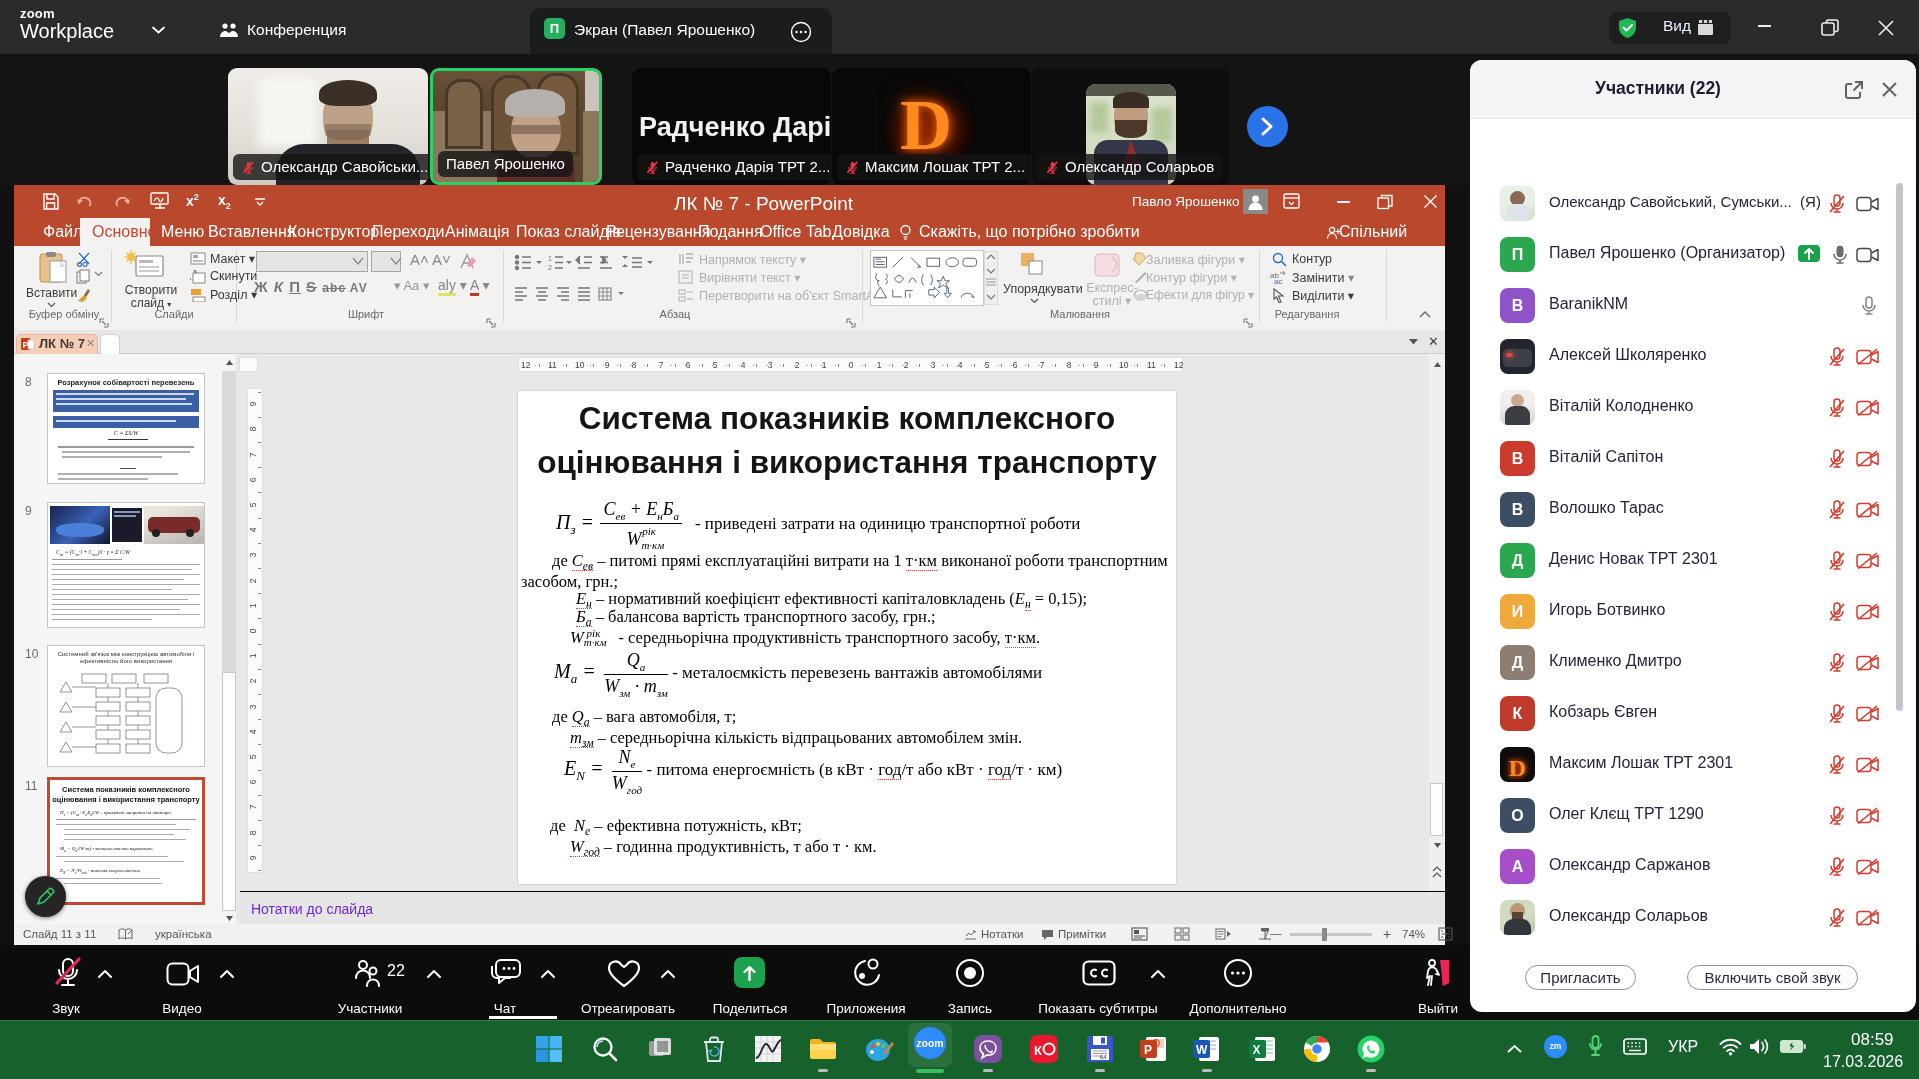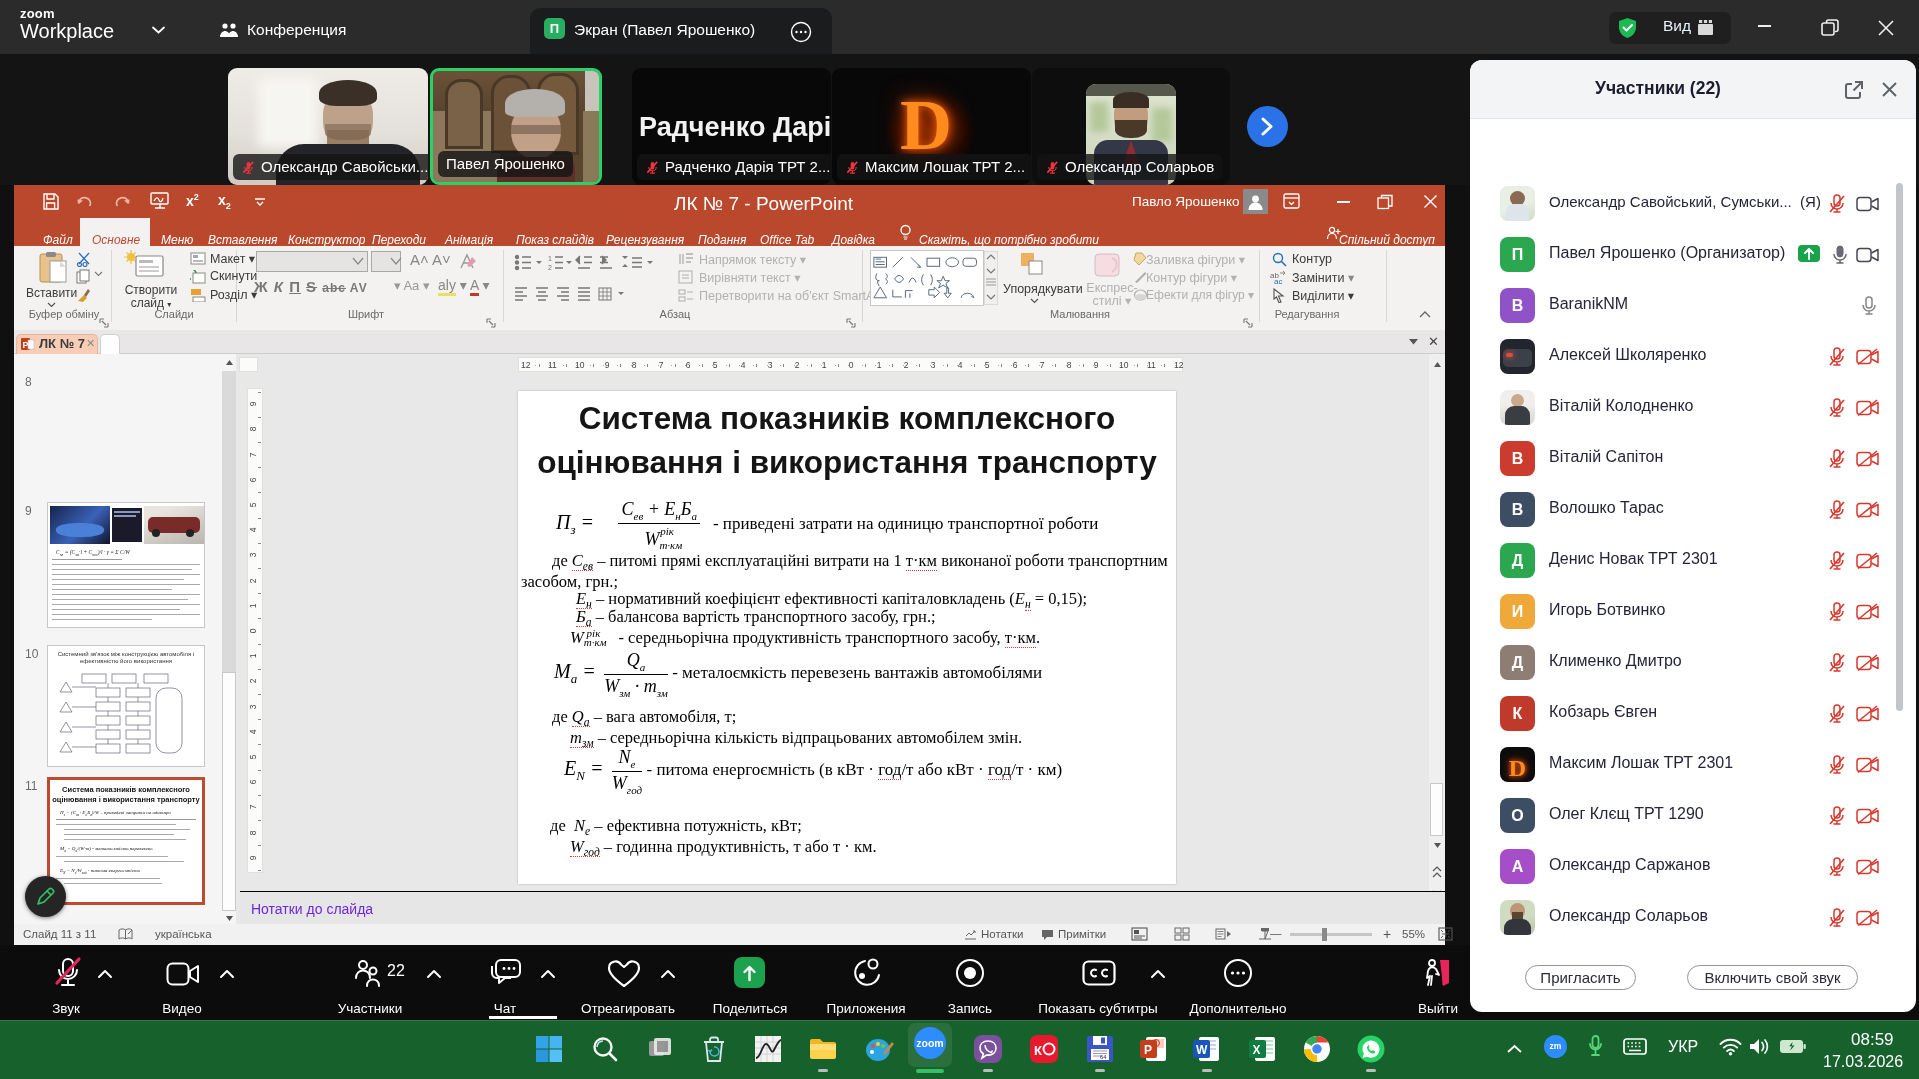--- a/index.html
+++ b/index.html
@@ -14,21 +14,21 @@
 
   
   #strip { left:0; top:54px; width:1919px; height:131px; background:#141414; }
   .tile { position:absolute; top:14px; height:117px; border-radius:9px; overflow:hidden; background:#0a0a0a; }
   .vlabel { position:absolute; left:5px; bottom:5px; height:26px; background:rgba(20,20,20,.8); border-radius:6px; color:#fff; font-size:15px; line-height:26px; padding:0 8px; white-space:nowrap; display:flex; align-items:center; gap:5px; }
 
   
   #ppt { left:14px; top:185px; width:1431px; height:760px; background:#f3f2f1; }
   #ppt-title { left:0; top:0; width:1431px; height:33px; background:#b9482c; }
   #ppt-tabs { left:0; top:33px; width:1431px; height:28px; background:#b9482c; }
-  .ribtab { position:absolute; top:8px; height:28px; color:#fff; font-size:12px; line-height:28px;font-style:italic; }
+  .ribtab { position:absolute; top:0; height:28px; color:#fff; font-size:16px; line-height:28px; }
   #ribbon { left:0; top:61px; width:1431px; height:84px; background:#f3f2f1; font-size:14px; color:#444; }
   .rlabel { position:absolute; top:62px; font-size:11px; color:#6b6966; width:140px; text-align:center; }
   .rsep { position:absolute; top:4px; height:72px; width:1px; background:#d9d7d5; }
   #docbar { left:0; top:145px; width:1431px; height:24px; background:#e8e6e6; border-bottom:1px solid #cfcdcd; }
   #pane { left:0; top:169px; width:208px; height:572px; background:#f6f5f5; }
   .thumb { position:absolute; left:33px; width:158px; background:#fff; border:1px solid #c8c6c5; }
   .snum { position:absolute; left:11px; font-size:12px; color:#6a6a6a; }
   #pane-scroll { left:208px; top:169px; width:14px; height:572px; background:#dadada; }
   #canvas { left:222px; top:169px; width:1193px; height:572px; background:#e9e8e8; }
   #mainscroll { left:1415px; top:169px; width:16px; height:572px; background:#f0efef; }
@@ -469,20 +469,37 @@
       <div class="abs" style="left:25px;top:6px;font-size:13px;font-weight:bold;color:#3d3d3d">ЛК № 7</div>
       <div class="abs" style="left:72px;top:7px;font-size:11px;color:#888">✕</div>
       <div class="abs" style="left:86px;top:4px;width:20px;height:20px;background:#fff;border:1px solid #d0cece;border-bottom:none;border-radius:5px 5px 0 0"></div>
       <svg class="abs" style="left:1394px;top:8px" width="11" height="8" viewBox="0 0 11 8">
           <path d="M1 1 l4.5 5.5 L10 1z" fill="#555"></path>
         </svg>
       <div class="abs" style="left:1414px;top:4px;font-size:13px;color:#444">✕</div>
     </div>
     <div class="abs" id="pane">
       <div class="snum" style="top:21px">8</div>
+      <div class="thumb" style="top:19px;height:111px" id="th8">
+<div style="position:absolute;left:0;top:4px;width:100%;text-align:center;font-size:7.5px;font-weight:bold;color:#222">Розрахунок собівартості перевезень</div>
+<div style="position:absolute;left:5px;top:16px;width:146px;height:22px;background:#3b5fa5"></div>
+<div style="position:absolute;left:8px;top:19px;width:138px;height:2px;background:#cdd8ee"></div>
+<div style="position:absolute;left:8px;top:24px;width:130px;height:2px;background:#cdd8ee"></div>
+<div style="position:absolute;left:8px;top:29px;width:136px;height:2px;background:#cdd8ee"></div>
+<div style="position:absolute;left:5px;top:42px;width:146px;height:12px;background:#3b5fa5"></div>
+<div style="position:absolute;left:8px;top:46px;width:120px;height:2px;background:#cdd8ee"></div>
+<div style="position:absolute;left:60px;top:58px;width:40px;height:8px;border-bottom:1px solid #333"></div>
+<div style="position:absolute;left:66px;top:56px;font-size:6px;color:#222;font-family:'Liberation Serif',serif;font-style:italic">C = ΣS/W</div>
+<div style="position:absolute;left:10px;top:72px;width:136px;height:1.5px;background:#9a9a9a"></div>
+<div style="position:absolute;left:14px;top:77px;width:128px;height:1.5px;background:#b0b0b0"></div>
+<div style="position:absolute;left:14px;top:82px;width:100px;height:1.5px;background:#b0b0b0"></div>
+<div style="position:absolute;left:72px;top:88px;width:16px;height:7px;border-bottom:1px solid #555"></div>
+<div style="position:absolute;left:10px;top:99px;width:120px;height:1.5px;background:#b0b0b0"></div>
+<div style="position:absolute;left:10px;top:104px;width:90px;height:1.5px;background:#b0b0b0"></div>
+</div>
       <div class="snum" style="top:150px">9</div>
       <div class="thumb" style="top:148px;height:126px" id="th9">
 <div style="position:absolute;left:2px;top:3px;width:60px;height:38px;background:linear-gradient(135deg,#16244a,#3a62b8 55%,#101428);"></div>
 <div style="position:absolute;left:8px;top:20px;width:48px;height:14px;border-radius:45%;background:#4a80d8"></div>
 <div style="position:absolute;left:64px;top:5px;width:30px;height:34px;background:#1a1a2a"></div>
 <div style="position:absolute;left:66px;top:8px;width:26px;height:2px;background:#8899bb"></div>
 <div style="position:absolute;left:66px;top:12px;width:22px;height:2px;background:#8899bb"></div>
 <div style="position:absolute;left:96px;top:3px;width:60px;height:38px;background:linear-gradient(160deg,#e8e4de 20%,#b8b4ae)"></div>
 <div style="position:absolute;left:100px;top:14px;width:52px;height:16px;border-radius:5px;background:#7a2a28"></div>
 <div style="position:absolute;left:104px;top:26px;width:8px;height:8px;border-radius:50%;background:#222"></div>
@@ -750,31 +767,31 @@
           <path d="M12 4 l4 3 -4 3z" fill="#666"></path>
         </svg>
       <svg class="abs" style="left:1243px;top:3px" width="16" height="14" viewBox="0 0 16 14">
           <path d="M2 12 h12 M8 12 V4 M5 4 h6 l-3 8" fill="none" stroke="#666"></path>
           <rect x="4" y="1" width="8" height="3" fill="#666"></rect>
         </svg>
       <div class="abs" style="left:1256px;top:3px;color:#555">—</div>
       <div class="abs" style="left:1276px;top:9px;width:82px;height:3px;background:#c6c5c4"></div>
       <div class="abs" style="left:1308px;top:4px;width:5px;height:13px;background:#8a8988"></div>
       <div class="abs" style="left:1369px;top:2px;color:#555;font-size:14px">+</div>
-      <div class="abs" style="left:1388px;top:4px">55%</div>
+      <div class="abs" style="left:1388px;top:4px">74%</div>
       <svg class="abs" style="left:1424px;top:3px" width="15" height="14" viewBox="0 0 15 14">
           <rect x="1" y="1" width="13" height="12" fill="none" stroke="#555" stroke-width="1.1"></rect>
           <path d="M4 7 h7 M7.5 3.5 v7 M3 3 l2 2 m7-2 l-2 2 m2 6 l-2-2 m-7 2 l2-2" stroke="#555" stroke-width=".9"></path>
         </svg>
     </div>
     <div class="abs" id="slide">
       <div class="st" style="position:absolute;left:0;top:5px;width:658px">Система показників комплексного<br>оцінювання і використання транспорту</div>
       <div class="abs" style="left:38px;top:108px" id="f1">
         <span class="fml" style="font-size:20px">П<sub style="font-size:13px">з</sub> =</span>
-        <span class="frac fml" style="font-size:18px;margin-left:20px"><span class="n">С<sub style="font-size:11px">ев</sub> + Е<sub style="font-size:11px">н</sub>Б<sub style="font-size:11px">а</sub></span><span class="d">W<span style="font-size:11px;vertical-align:-4px">т·км</span><sup style="font-size:11px;margin-left:-22px;vertical-align:10px">рік</sup></span></span>
+        <span class="frac fml" style="font-size:18px;margin-left:2px"><span class="n">С<sub style="font-size:11px">ев</sub> + Е<sub style="font-size:11px">н</sub>Б<sub style="font-size:11px">а</sub></span><span class="d">W<span style="font-size:11px;vertical-align:-4px">т·км</span><sup style="font-size:11px;margin-left:-22px;vertical-align:10px">рік</sup></span></span>
         <span class="def" style="font-size:17px">&nbsp; - приведені затрати на одиницю транспортної роботи</span>
       </div>
       <div class="def abs" style="left:34px;top:160px">де <i class="sq">С<sub>ев</sub></i> – питомі прямі експлуатаційні витрати на 1 <span class="sq">т·км</span> виконаної роботи транспортним</div>
       <div class="def abs" style="left:3px;top:181px">засобом, грн.;</div>
       <div class="def abs" style="left:58px;top:198px"><i class="sq">Е<sub>н</sub></i> – нормативний коефіцієнт ефективності капіталовкладень (<i>Е<sub class="sq">н</sub></i> = 0,15);</div>
       <div class="def abs" style="left:58px;top:216px"><i class="sq">Б<sub>а</sub></i> – балансова вартість транспортного засобу, грн.;</div>
       <div class="def abs" style="left:52px;top:236px"><i>W</i><span style="font-size:11px;font-style:italic;vertical-align:-3px">т·км</span><sup style="font-size:11px;font-style:italic;margin-left:-20px;vertical-align:6px">рік</sup><span style="margin-left:14px"> - середньорічна продуктивність транспортного засобу, <span class="sq">т·км</span>.</span></div>
       <div class="abs" style="left:36px;top:259px" id="f2">
         <span class="fml" style="font-size:20px">М<sub style="font-size:13px">а</sub> =</span>
         <span class="frac fml" style="font-size:18px;margin-left:4px"><span class="n">Q<sub style="font-size:11px">а</sub></span><span class="d">W<sub style="font-size:11px">зм</sub> · m<sub style="font-size:11px">зм</sub></span></span>

